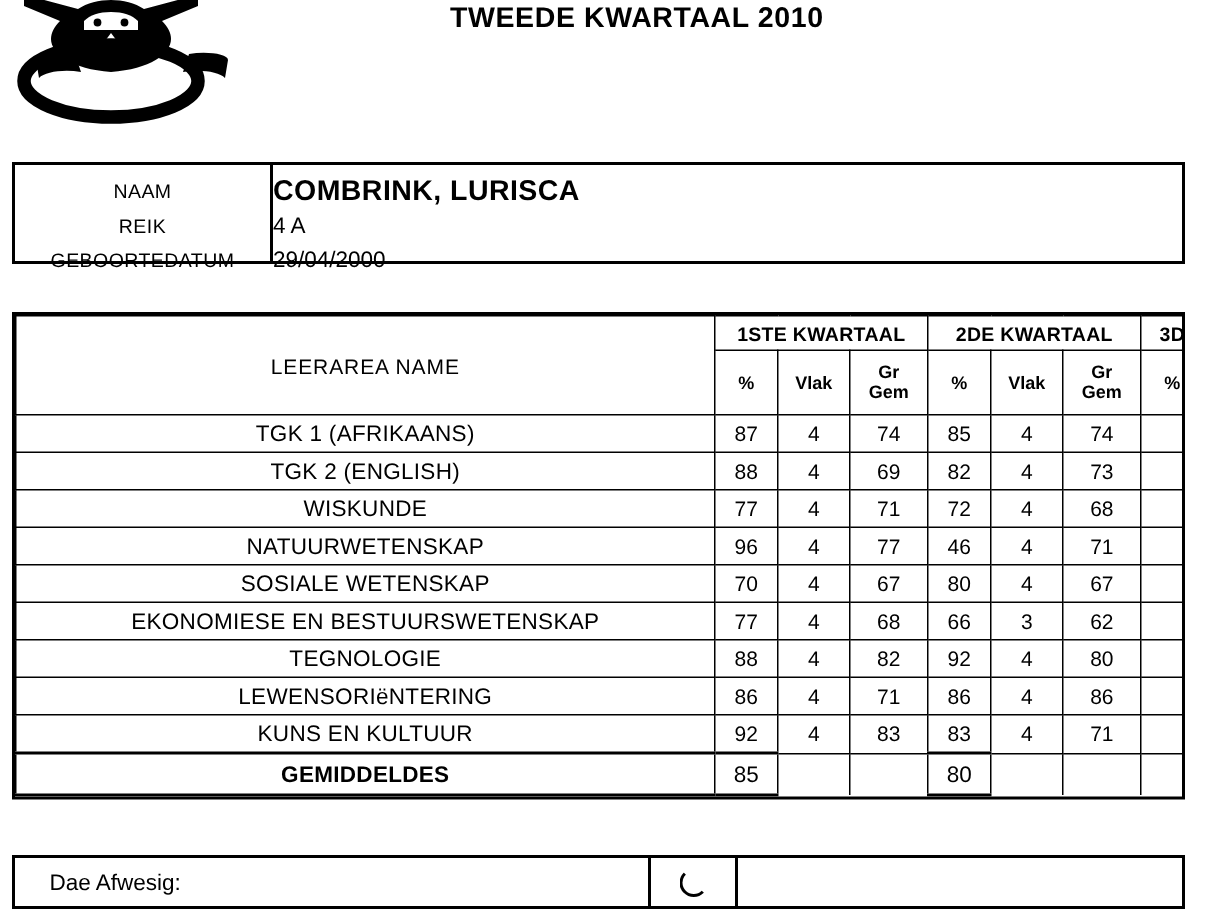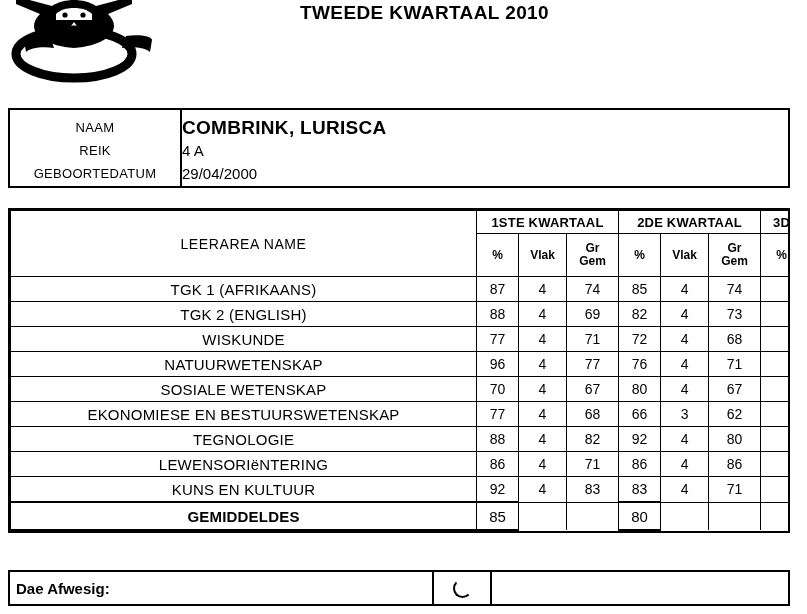--- a/index.html
+++ b/index.html
@@ -37,21 +37,21 @@
     letter-spacing: 0.4px;
     white-space: nowrap;
   }
 
   
   .info-block {
     position: absolute;
     left: 8px;
     top: 108px;
     width: 782px;
-    height: 80px;
+    height: 68px;
     border: 2px solid #000;
     box-sizing: border-box;
     display: flex;
   }
   .info-labels {
     width: 172px;
     border-right: 2px solid #000;
     box-sizing: border-box;
     padding-top: 6px;
   }
@@ -163,23 +163,23 @@
     top: 570px;
     width: 782px;
     height: 36px;
     border: 2px solid #000;
     box-sizing: border-box;
     display: flex;
     align-items: center;
   }
   .absent-label {
     width: 424px;
-    padding-left: 6px;
-    font-size: 15px;
-    font-weight: bold;
+    padding-left: 23px;
+    font-size: 15px;
+    font-weight: normal;
     border-right: 2px solid #000;
     box-sizing: border-box;
     height: 100%;
     display: flex;
     align-items: center;
   }
   .absent-value {
     width: 58px;
     height: 100%;
     display: flex;
@@ -296,21 +296,21 @@
         <td class="val">72</td>
         <td class="val">4</td>
         <td class="val">68</td>
         <td class="val"></td>
       </tr>
       <tr>
         <td class="subject">NATUURWETENSKAP</td>
         <td class="val">96</td>
         <td class="val">4</td>
         <td class="val">77</td>
-        <td class="val">76</td>
+        <td class="val">46</td>
         <td class="val">4</td>
         <td class="val">71</td>
         <td class="val"></td>
       </tr>
       <tr>
         <td class="subject">SOSIALE WETENSKAP</td>
         <td class="val">70</td>
         <td class="val">4</td>
         <td class="val">67</td>
         <td class="val">80</td>

